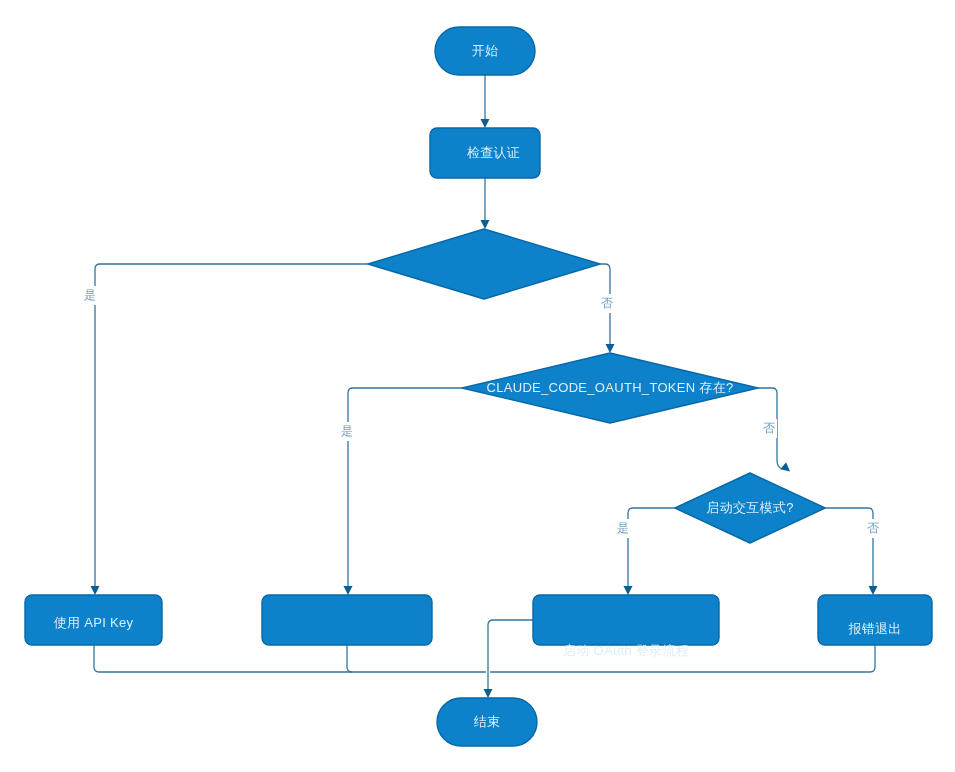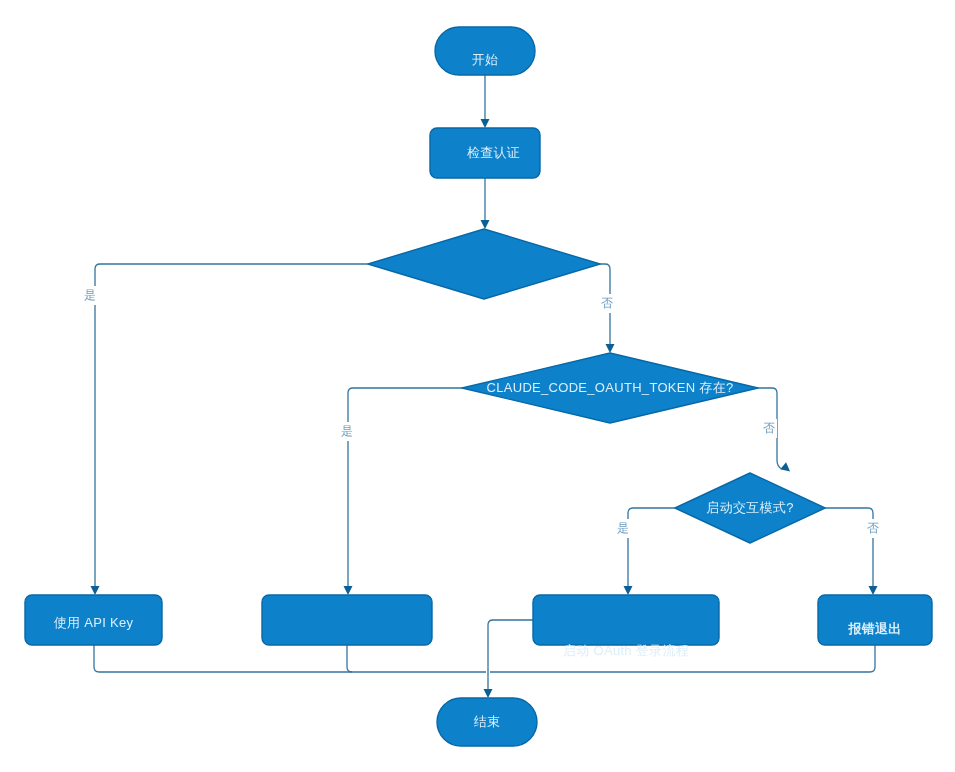--- a/index.html
+++ b/index.html
@@ -100,27 +100,27 @@
       <polygon class="node-shape" points="610,353 758,388 610,423 462,388" stroke-linejoin="round"></polygon>
       <polygon class="node-shape" points="750,473 825,508 750,543 675,508" stroke-linejoin="round"></polygon>
       <rect class="node-shape" x="25" y="595" width="137" height="50" rx="7" ry="7"></rect>
       <rect class="node-shape" x="262" y="595" width="170" height="50" rx="7" ry="7"></rect>
       <rect class="node-shape" x="533" y="595" width="186" height="50" rx="7" ry="7"></rect>
       <rect class="node-shape" x="818" y="595" width="114" height="50" rx="7" ry="7"></rect>
       <rect class="node-shape" x="437" y="698" width="100" height="48" rx="24" ry="24"></rect>
     </g>
   </svg>
 
-  <div class="node-label" style="left:435px; top:27px; width:100px; height:48px;margin-top:9px;">开始</div>
+  <div class="node-label" style="left:435px; top:27px; width:100px; height:48px;">开始</div>
   <div class="node-label" style="left:430px; top:128px; width:127px; height:50px;">检查认证</div>
   <div class="node-label" style="left:462px; top:353px; width:296px; height:70px;">CLAUDE_CODE_OAUTH_TOKEN 存在?</div>
   <div class="node-label" style="left:675px; top:473px; width:150px; height:70px;">启动交互模式?</div>
   <div class="node-label" style="left:25px; top:595px; width:137px; height:56px;">使用 API Key</div>
   <div class="node-label" style="left:533px; top:595px; width:186px; height:50px;margin-top:31px;">启动 OAuth 登录流程</div>
-  <div class="node-label" style="left:818px; top:595px; width:114px; height:68px;font-weight:bold;">报错退出</div>
+  <div class="node-label" style="left:818px; top:595px; width:114px; height:68px;">报错退出</div>
   <div class="node-label" style="left:437px; top:698px; width:100px; height:48px;">结束</div>
 
   <div class="edge-label" style="left:82px; top:286px;">是</div>
   <div class="edge-label" style="left:599px; top:294px;">否</div>
   <div class="edge-label" style="left:339px; top:422px;">是</div>
   <div class="edge-label" style="left:761px; top:419px;">否</div>
   <div class="edge-label" style="left:615px; top:519px;">是</div>
   <div class="edge-label" style="left:865px; top:519px;">否</div>
 
 </div>

